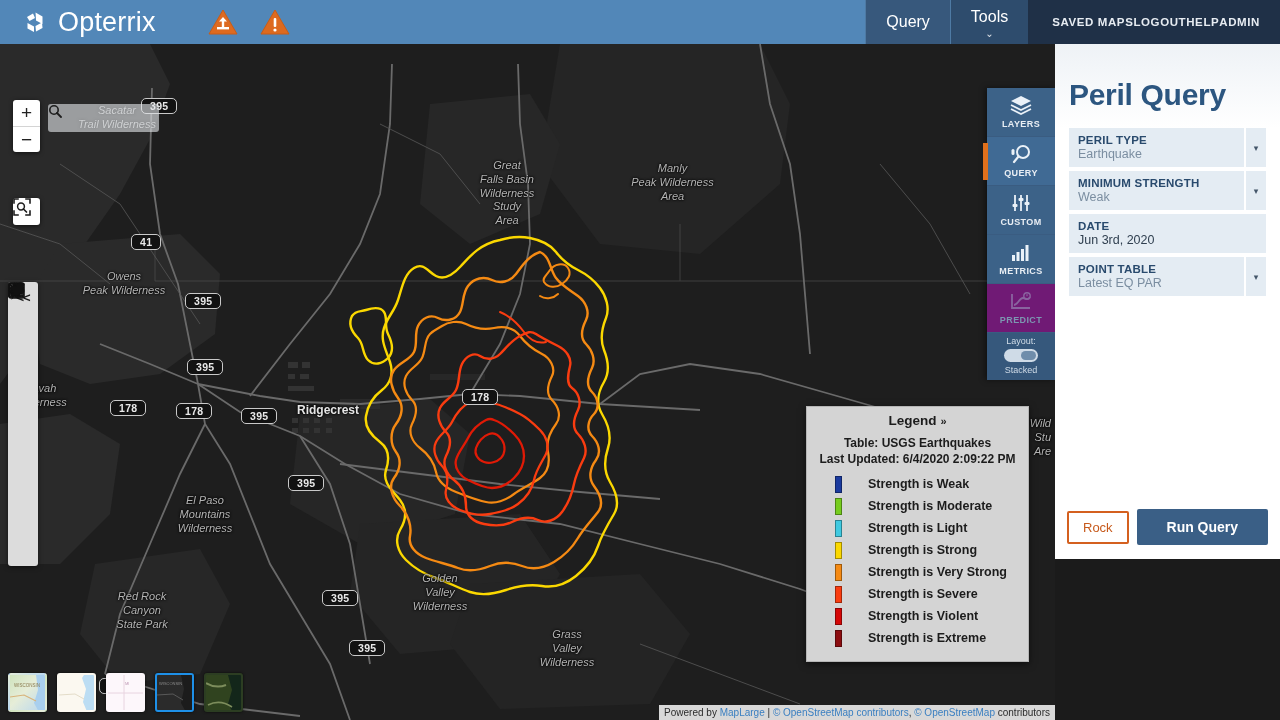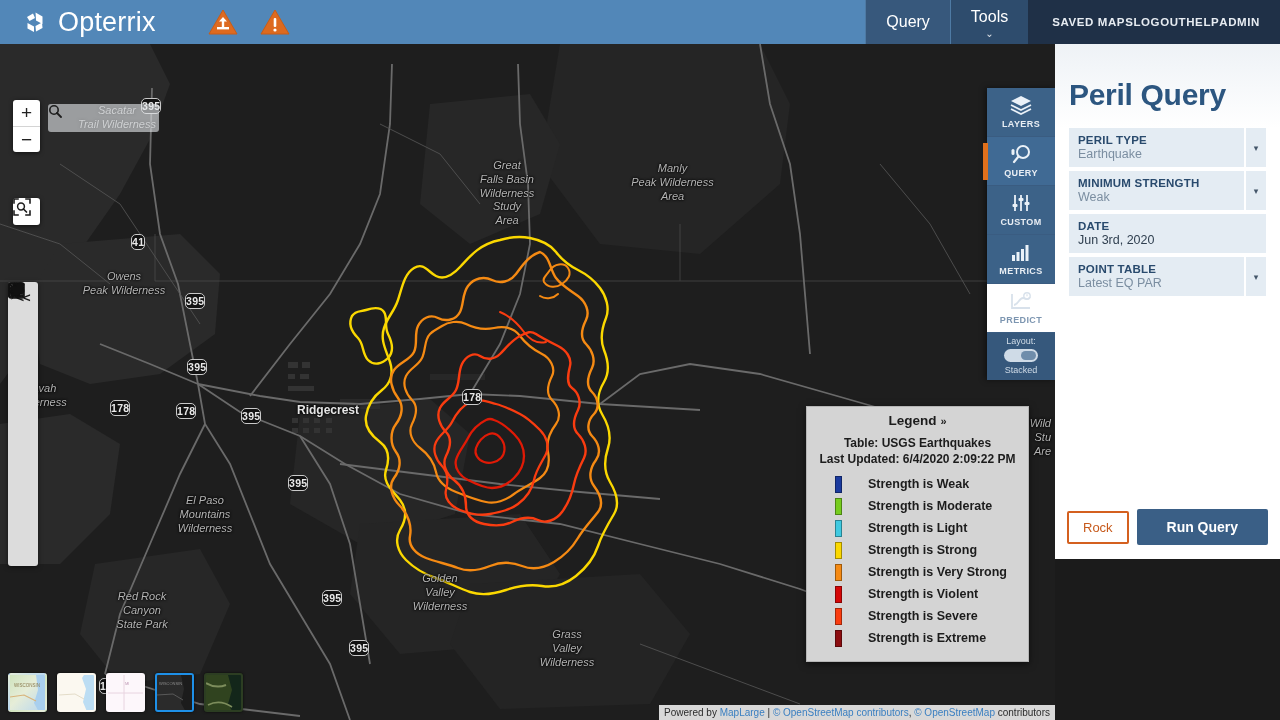--- a/index.html
+++ b/index.html
@@ -48,21 +48,21 @@
     position: absolute; color: #b4b4b4; font-size: 11px; font-style: italic;
     text-align: center; line-height: 1.25; white-space: pre; pointer-events: none;
     text-shadow: 0 0 3px #000, 0 0 2px #000;
   }
   .maplabel.city {
     font-style: normal; font-weight: bold; color: #e6e6e6; font-size: 12px;
   }
   .shield {
     position: absolute; background: #121212; border: 1.6px solid #c9c9c9;
     border-radius: 5px; color: #e9e9e9; font-size: 10.5px; font-weight: bold;
-    padding: 1px 0; line-height: 12px; letter-spacing: .3px;
+    padding: 1px 8px; line-height: 12px; letter-spacing: .3px;
   }
 
   
   .zoomctl {
     position: absolute; left: 13px; top: 56px; width: 27px;
     background: #fff; border-radius: 3px; box-shadow: 0 1px 4px rgba(0,0,0,.6);
     overflow: hidden; z-index: 20;
   }
   .zoomctl div {
     height: 26px; line-height: 25px; text-align: center; font-size: 19px;
@@ -129,21 +129,21 @@
     height: 49px; display: flex; flex-direction: column; align-items: center;
     justify-content: center; gap: 2px; color: #e9eef4; font-size: 9px;
     font-weight: bold; letter-spacing: .4px; cursor: pointer; position: relative;
     border-bottom: 1px solid #3a5c81; background: #3c6288;
   }
   .railitem.active { background: #406a94; }
   .railitem.active::before {
     content: ""; position: absolute; left: -4px; top: 6px; width: 5px;
     height: 37px; background: #e0701c;
   }
-  .railitem.dim { color: #7d96b1; background: #ffffff; text-align: right; }
+  .railitem.dim { color: #7d96b1; background: #701a75; text-align: right; }
   .railitem.dim .icn { opacity: .45; }
   .rail-layout {
     background: #36587c; color: #cfdbe7; font-size: 9px; text-align: center;
     padding: 3px 0 5px;
   }
   .rail-layout .lbl { font-size: 9px; }
   .rail-toggle {
     width: 34px; height: 13px; border-radius: 7px; background: #cfdbe7;
     margin: 3px auto; position: relative; cursor: pointer;
   }
@@ -599,26 +599,26 @@
           </div>
         <div class="lrow">
             <span class="lswatch" style="background:#fbd800"></span>
             <span class="llabel">Strength is Strong</span>
           </div>
         <div class="lrow">
             <span class="lswatch" style="background:#f58a13"></span>
             <span class="llabel">Strength is Very Strong</span>
           </div>
         <div class="lrow">
+            <span class="lswatch" style="background:#fa3c10"></span>
+            <span class="llabel">Strength is Severe</span>
+          </div>
+        <div class="lrow">
             <span class="lswatch" style="background:#d50707"></span>
             <span class="llabel">Strength is Violent</span>
-          </div>
-        <div class="lrow">
-            <span class="lswatch" style="background:#fa3c10"></span>
-            <span class="llabel">Strength is Severe</span>
           </div>
         <div class="lrow">
             <span class="lswatch" style="background:#8c0d10"></span>
             <span class="llabel">Strength is Extreme</span>
           </div>
       </div>
     </div>
   </div>
 
   <div class="rail">

